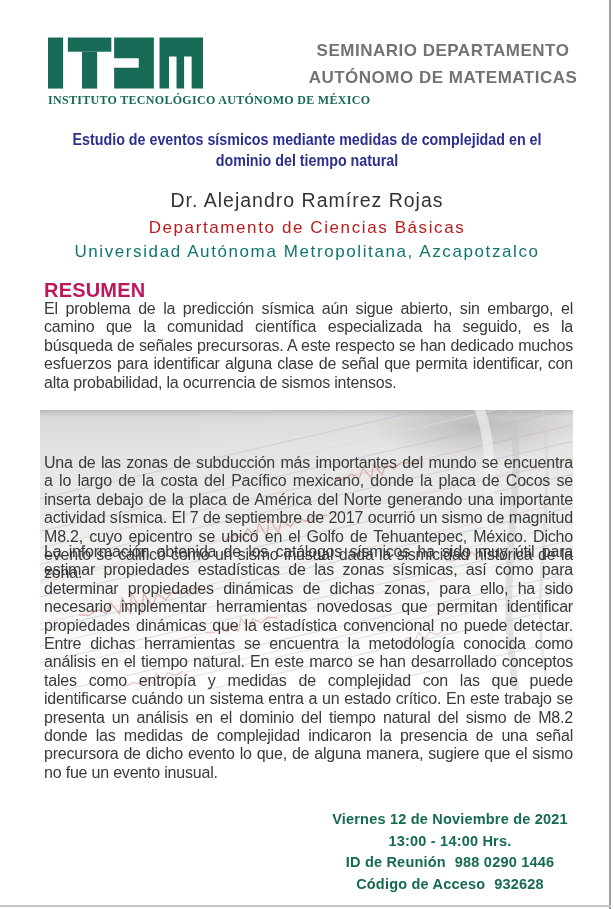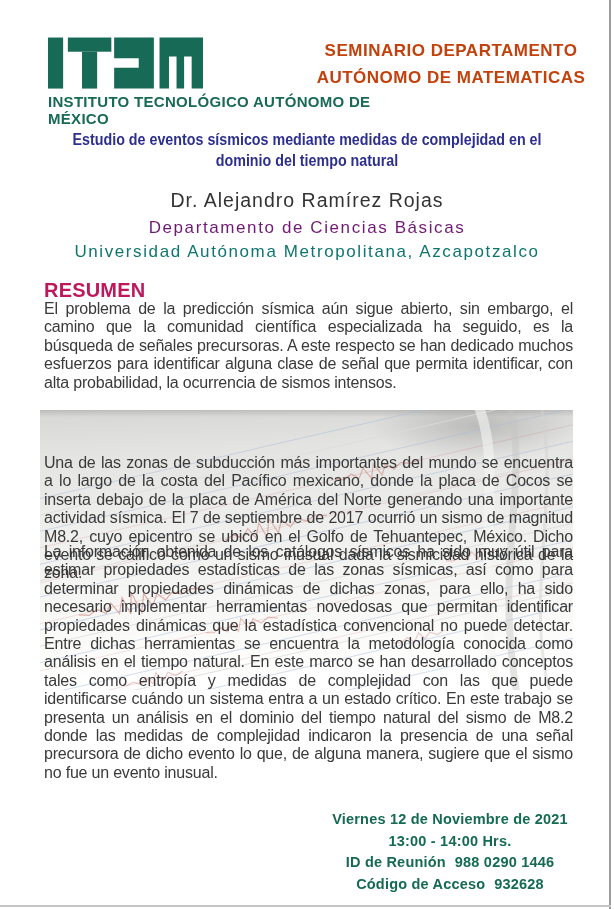--- a/index.html
+++ b/index.html
@@ -8,42 +8,42 @@
     font-family:"Liberation Sans", sans-serif;
   }
   
   .edge-right{position:absolute;left:609px;top:0;width:2px;height:909px;background:#9d9d9d;}
   .edge-bottom{position:absolute;left:0;top:905px;width:611px;height:2px;background:#c6c6c6;}
 
   
   .logo{position:absolute;left:48px;top:36px;}
   .institute{
     position:absolute;left:48px;top:93px;width:340px;
-    font-size:15px;font-weight:bold;letter-spacing:0.3px;color:#176a55;
+    font-size:12px;font-weight:bold;letter-spacing:0.3px;color:#176a55;font-family:Liberation Serif, serif;
   }
   .seminar{
-    position:absolute;left:300px;top:37px;width:302px;text-align:center;
-    font-size:17px;font-weight:600;letter-spacing:0.5px;line-height:27px;color:#c2410c;
+    position:absolute;left:292px;top:37px;width:302px;text-align:center;
+    font-size:17px;font-weight:600;letter-spacing:0.5px;line-height:27px;color:#737373;
   }
 
   
   .talk-title{
     position:absolute;left:0;top:129px;width:614px;text-align:center;
     font-size:17px;font-weight:bold;line-height:21px;color:#2d2f8f;
     transform:scaleX(0.84);transform-origin:50% 0;
   }
 
   
   .speaker-name{
     position:absolute;left:0;top:189px;width:614px;text-align:center;
     font-size:19.5px;font-weight:400;letter-spacing:1px;color:#333333;
   }
   .speaker-dept{
     position:absolute;left:0;top:218px;width:614px;text-align:center;
-    font-size:17px;font-weight:400;letter-spacing:1.6px;color:#701a75;
+    font-size:17px;font-weight:400;letter-spacing:1.6px;color:#b91c1c;
   }
   .speaker-univ{
     position:absolute;left:0;top:242px;width:614px;text-align:center;
     font-size:17px;font-weight:400;letter-spacing:1.6px;color:#0f766e;
   }
 
   
   .resumen{
     position:absolute;left:44px;top:279px;
     font-size:20px;font-weight:bold;letter-spacing:0.2px;color:#be185d;

